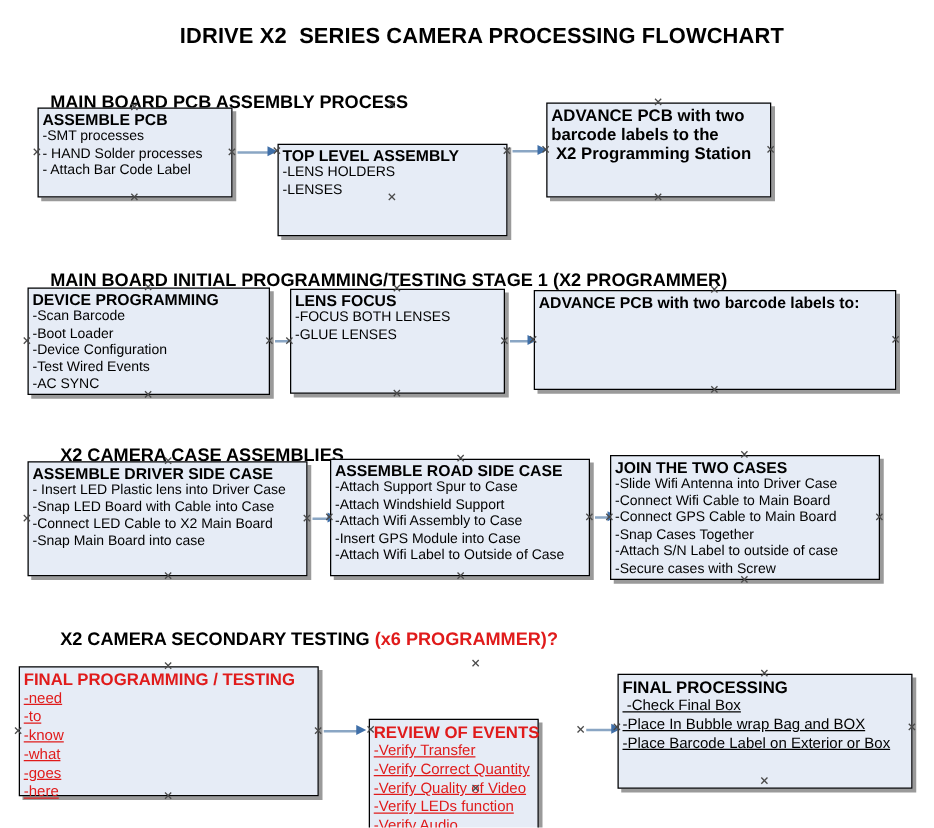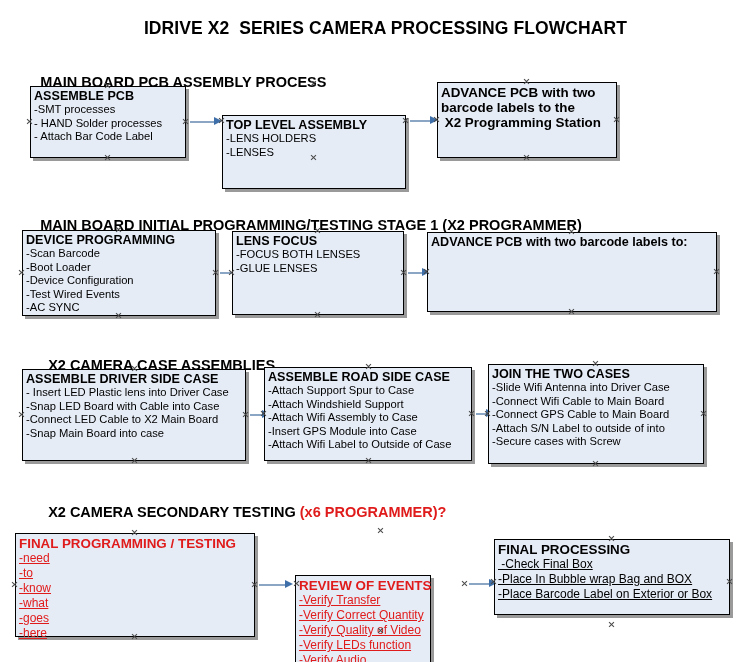--- a/index.html
+++ b/index.html
@@ -219,21 +219,22 @@
   <div class="arrow" style="left:476px;top:409px;width:18px;">
     <div class="ln"></div>
     <div class="hd"></div>
   </div>
 
   <div class="box" style="left:488px;top:364px;width:216px;height:100px;">
     <span class="bt">JOIN THE TWO CASES</span>
     <span class="bi">-Slide Wifi Antenna into Driver Case</span>
     <span class="bi">-Connect Wifi Cable to Main Board</span>
     <span class="bi">-Connect GPS Cable to Main Board</span>
-    <span class="bi">-Attach S/N Label to outside of into</span>
+    <span class="bi">-Snap Cases Together</span>
+    <span class="bi">-Attach S/N Label to outside of case</span>
     <span class="bi">-Secure cases with Screw</span>
   </div>
   <div class="hx" style="left:592px;top:360px;"></div>
   <div class="hx" style="left:592px;top:460px;"></div>
   <div class="hx" style="left:484px;top:410px;"></div>
   <div class="hx" style="left:700px;top:410px;"></div>
 
   <div class="section" style="left:32px;top:488px;">
     <span>X2 CAMERA SECONDARY TESTING </span><span class="accent">(x6 PROGRAMMER)?</span>
   </div>
@@ -270,21 +271,21 @@
   <div class="hx" style="left:377px;top:527px;"></div>
   <div class="hx" style="left:377px;top:627px;"></div>
   <div class="hx" style="left:293px;top:580px;"></div>
   <div class="hx" style="left:461px;top:580px;"></div>
 
   <div class="arrow" style="left:469px;top:579px;width:28px;">
     <div class="ln"></div>
     <div class="hd"></div>
   </div>
 
-  <div class="box big" style="left:494px;top:539px;width:236px;height:76px;">
+  <div class="box big" style="left:494px;top:539px;width:236px;height:92px;">
     <span class="bt">FINAL PROCESSING</span>
     <span class="bi"> -Check Final Box</span>
     <span class="bi">-Place In Bubble wrap Bag and BOX</span>
     <span class="bi">-Place Barcode Label on Exterior or Box</span>
   </div>
   <div class="hx" style="left:608px;top:535px;"></div>
   <div class="hx" style="left:608px;top:621px;"></div>
   <div class="hx" style="left:490px;top:578px;"></div>
   <div class="hx" style="left:726px;top:578px;"></div>
 

